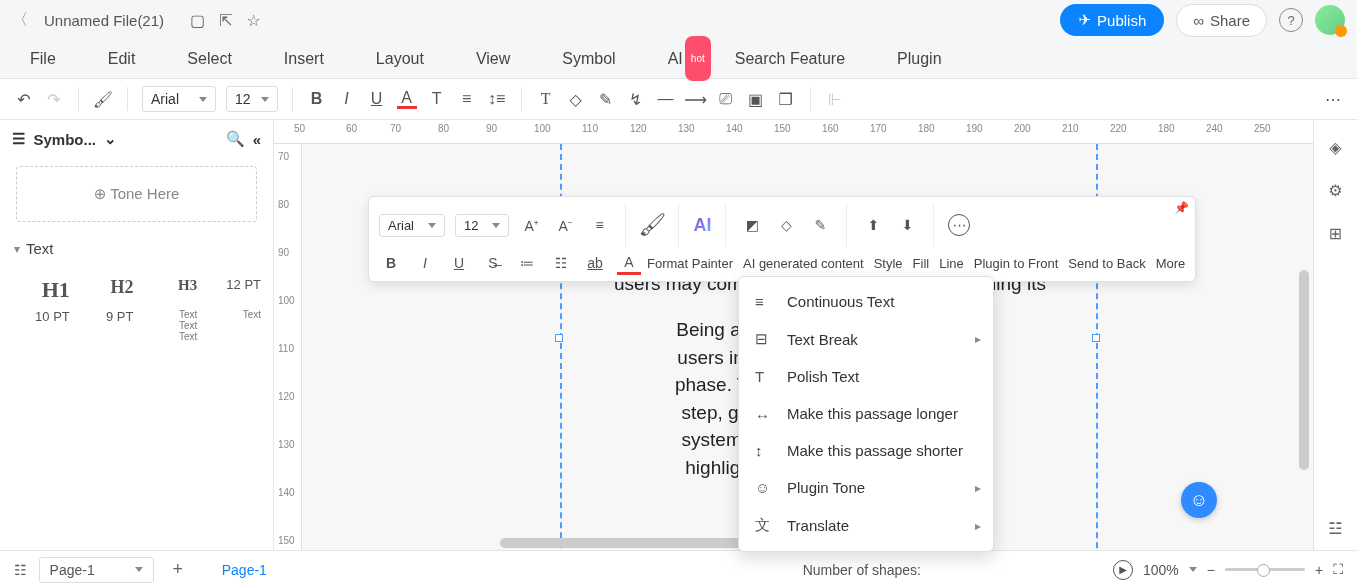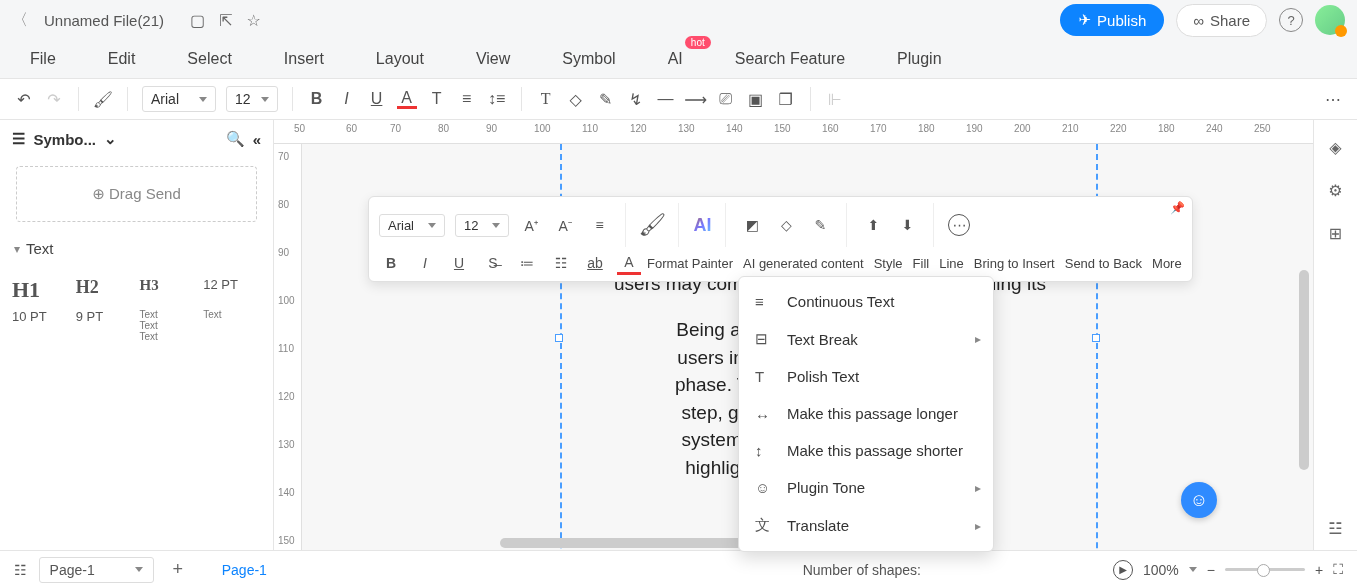--- a/index.html
+++ b/index.html
@@ -13,42 +13,42 @@
 .spacer { flex: 1; }
 .publish-btn { background: #0d84ff; color: #fff; border-radius: 18px; padding: 7px 18px; font-size: 15px; display: flex; align-items: center; gap: 6px; }
 .share-btn { background: #fff; border: 1px solid #ddd; border-radius: 18px; padding: 7px 16px; font-size: 15px; display: flex; align-items: center; gap: 6px; color: #555; }
 .help-icon { width: 24px; height: 24px; border: 1.5px solid #888; border-radius: 50%; display: flex; align-items: center; justify-content: center; font-size: 13px; color: #666; }
 .avatar { width: 30px; height: 30px; border-radius: 50%; background: linear-gradient(135deg,#8e9,#6c8); position: relative; }
 .avatar::after { content:""; position:absolute; bottom:-2px; right:-2px; width:12px; height:12px; background:#f90; border-radius:50%; }
 
 
 .menu-bar { height: 38px; display: flex; align-items: center; gap: 52px; padding: 0 30px; font-size: 16px; color: #444; position: relative; }
 .menu-item { position: relative; }
-.hot-badge { position: absolute; top: -14px; right: -28px; background: #ff4d6d; color: #fff; font-size: 10px; padding: 1px 6px; border-radius: 8px; }
+.hot-badge { position: absolute; top: -14px; right: -28px; background: #ff4d6d; color: #fff; font-size: 10px; padding: 17px 6px; border-radius: 8px; }
 
 
 .toolbar { height: 42px; background: #fff; border-top: 1px solid #e5e5e5; border-bottom: 1px solid #e5e5e5; display: flex; align-items: center; padding: 0 14px; gap: 10px; }
 .tb-group { display: flex; align-items: center; gap: 10px; }
 .tb-sep { width: 1px; height: 24px; background: #e5e5e5; margin: 0 4px; }
 .tb-icon { width: 20px; height: 20px; display: flex; align-items: center; justify-content: center; color: #555; }
 .tb-select { border: 1px solid #ddd; background: #fff; padding: 4px 8px; font-size: 14px; display: flex; align-items: center; gap: 20px; border-radius: 3px; }
 .tb-select.small { gap: 10px; }
 .caret { width: 0; height: 0; border-left: 4px solid transparent; border-right: 4px solid transparent; border-top: 5px solid #888; }
 
 
 .main { display: flex; height: 468px; }
 .sidebar-left { width: 274px; background: #fff; border-right: 1px solid #e5e5e5; display: flex; flex-direction: column; }
 .sb-header { display: flex; align-items: center; padding: 10px 12px; gap: 8px; font-weight: bold; font-size: 15px; }
 .sb-header .spacer { flex: 1; }
 .sb-section { padding: 10px 14px; font-size: 15px; color: #444; display: flex; align-items: center; gap: 6px; }
 .sb-section::before { content: "▾"; font-size: 12px; color: #888; }
 .drag-here { margin: 8px 16px; border: 1px dashed #ccc; border-radius: 4px; padding: 18px; text-align: center; color: #888; font-size: 15px; }
 .drag-here::before { content: "⊕ "; }
 .text-grid { display: grid; grid-template-columns: repeat(4, 1fr); gap: 6px; padding: 10px 12px; }
-.text-grid div { text-align: left; font-size: 13px; color: #555; }
+.text-grid div { text-align: right; font-size: 13px; color: #555; }
 .text-grid .h1 { font-size: 22px; font-weight: bold; font-family: Georgia, serif; }
 .text-grid .h2 { font-size: 18px; font-weight: bold; font-family: Georgia, serif; }
 .text-grid .h3 { font-size: 15px; font-weight: bold; font-family: Georgia, serif; }
 .text-grid .small { font-size: 10px; line-height: 1.1; color: #777; }
 
 .canvas-area { flex: 1; position: relative; background: #f7f7f7; overflow: hidden; }
 .ruler-h { height: 24px; background: #fff; border-bottom: 1px solid #e0e0e0; position: relative; font-size: 10px; color: #888; }
 .ruler-h span { position: absolute; top: 3px; }
 .ruler-v { position: absolute; left: 0; top: 24px; bottom: 0; width: 28px; background: #fff; border-right: 1px solid #e0e0e0; font-size: 10px; color: #888; }
 .ruler-v span { position: absolute; left: 4px; transform: translateY(-50%); }
@@ -183,21 +183,21 @@
 <div class="main">
   <div class="sidebar-left">
     <div class="sb-header">
       <span>☰</span>
       <span>Symbo...</span>
       <span>⌄</span>
       <div class="spacer"></div>
       <span>🔍</span>
       <span>«</span>
     </div>
-    <div class="drag-here">Drag Send</div>
+    <div class="drag-here">Tone Here</div>
     <div class="sb-section">
         <span>Text</span>
       </div>
     <div class="text-grid">
       <div class="h1">H1</div>
       <div class="h2">H2</div>
       <div class="h3">H3</div>
       <div>12 PT</div>
       <div>10 PT</div>
       <div>9 PT</div>
@@ -314,21 +314,21 @@
     <span class="ft-icon">☷</span>
     <span class="ft-icon">
         <u>ab</u>
       </span>
     <span class="ft-icon" style="border-bottom:3px solid #e33">A</span>
     <span class="ft-label" style="margin-left:-4px">Format Painter</span>
     <span class="ft-label">AI generated content</span>
     <span class="ft-label">Style</span>
     <span class="ft-label">Fill</span>
     <span class="ft-label">Line</span>
-    <span class="ft-label">Bring to Insert</span>
+    <span class="ft-label">Plugin to Front</span>
     <span class="ft-label">Send to Back</span>
     <span class="ft-label">More</span>
   </div>
 </div>
 
 <div class="ai-menu" id="ai-menu">
     <div class="ai-item">
       <span class="ai-item-icon">≡</span>
       <span>Continuous Text</span>
     </div>

